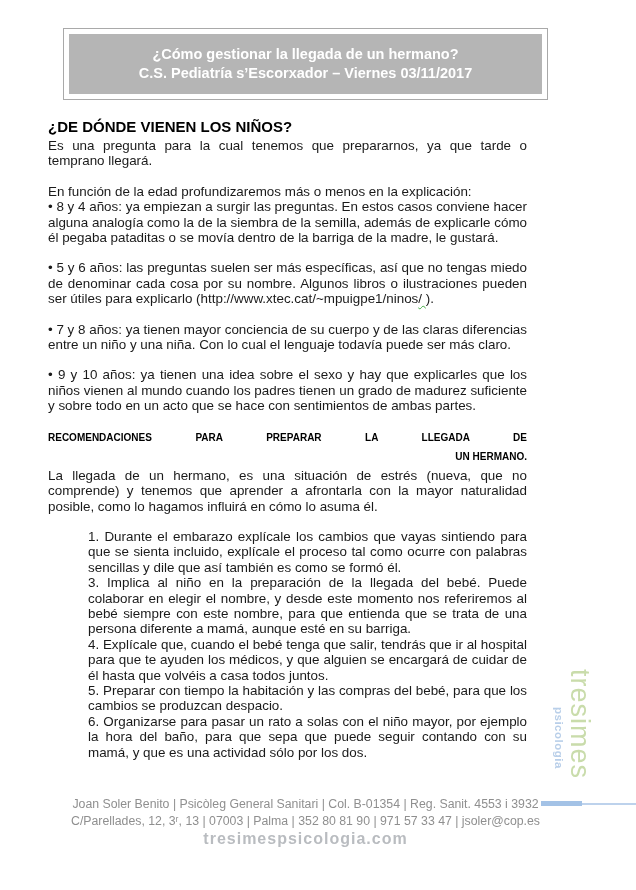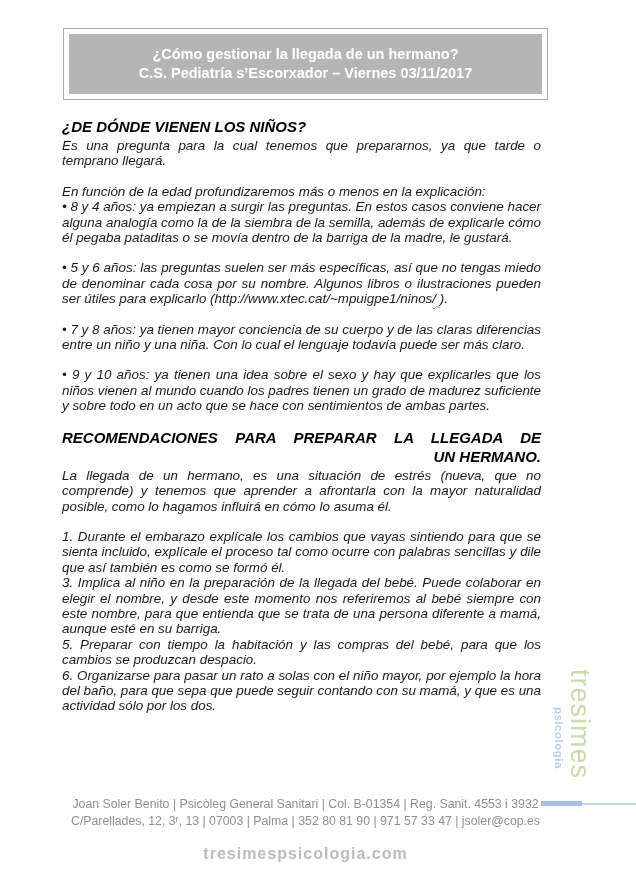--- a/index.html
+++ b/index.html
@@ -24,32 +24,32 @@
     text-decoration-color:#e03c31; text-decoration-thickness:1px; text-underline-offset:3px;
   }
   .sc-green {
     text-decoration:underline; text-decoration-style:wavy;
     text-decoration-color:#3faa3f; text-decoration-thickness:1px; text-underline-offset:2px;
     white-space:pre;
   }
 
   
   .content {
-    position:absolute; left:62px; top:118px; width:479px;
-    font-size:13.4px; line-height:15.4px; text-align:justify;font-style:italic;
+    position:absolute; left:48px; top:118px; width:479px;
+    font-size:13.4px; line-height:15.4px; text-align:justify;
   }
   .content p { margin:0; }
   h1.doc-h {
     font-size:15px; line-height:18px; margin:0 0 2px 0; font-weight:bold; color:#000;
     text-align:left;
   }
-  h2.doc-h { font-size:15px; line-height:19px; margin:14px 0 2px 0; font-weight:bold; color:#000; }
+  h2.doc-h { font-size:10px; line-height:19px; margin:14px 0 2px 0; font-weight:bold; color:#000; }
   .h2-line1 { text-align:justify; text-align-last:justify; }
   .h2-line2 { text-align:right; }
-  .mt { margin-top:15px !important; }
+  .mt { margin-top:15px !important;margin-left:40px; }
 
   
   .wm-brand {
     position:absolute; left:564px; top:669px;
     writing-mode:vertical-rl; font-size:27px; letter-spacing:1px; font-weight:normal;
   }
   .wm-sub {
     position:absolute; left:553px; top:707px;
     writing-mode:vertical-rl; font-size:11.5px; font-weight:bold; letter-spacing:0.5px;
   }
@@ -57,21 +57,21 @@
   
   .accent-thick { position:absolute; left:541px; top:801px; width:41px; height:5px; }
   .accent-thin  { position:absolute; left:582px; top:803px; width:54px; height:2px; }
 
   
   .footer {
     position:absolute; left:66px; top:796px; width:479px;
     text-align:center; color:#8f8f8f; font-size:12.3px; line-height:17px;
   }
   .footer .website {
-    margin-top:15px; font-size:16px; font-weight:bold; letter-spacing:1px; color:#b9bcc0;
+    margin-top:0; font-size:16px; font-weight:bold; letter-spacing:1px; color:#b9bcc0;
   }
 </style>
 </head>
 <body>
 
 <div class="page">
 
   <div class="header-box" style="border-color: rgb(169, 169, 169);">
     <div class="header-inner" style="background: rgb(181, 181, 181); color: rgb(255, 255, 255);">
       <div>¿Cómo gestionar la llegada de un hermano?</div>
@@ -89,20 +89,21 @@
     <p class="mt">• 9 y 10 años: ya tienen una idea sobre el sexo y hay que explicarles que los niños vienen al mundo cuando los padres tienen un grado de madurez suficiente y sobre todo en un acto que se hace con sentimientos de ambas partes.</p>
 
     <h2 class="doc-h">
       <div class="h2-line1">RECOMENDACIONES PARA PREPARAR LA LLEGADA DE</div>
       <div class="h2-line2">UN HERMANO.</div>
     </h2>
     <p>La llegada de un hermano, es una situación de estrés (nueva, que no comprende) y tenemos que aprender a afrontarla con la mayor naturalidad posible, como lo hagamos influirá en cómo lo asuma él.</p>
     <div class="mt">
       <p>1. Durante el embarazo explícale los cambios que vayas sintiendo para que se sienta incluido, explícale el proceso tal como ocurre con palabras sencillas y dile que así también es como se formó él.</p>
       <p>3. Implica al niño en la preparación de la llegada del bebé. Puede colaborar en elegir el nombre, y desde este momento nos referiremos al bebé siempre con este nombre, para que entienda que se trata de una persona diferente a mamá, aunque esté en su barriga.</p>
+      <p>4. Explícale que, cuando el bebé tenga que salir, tendrás que ir al hospital para que te ayuden los médicos, y que alguien se encargará de cuidar de él hasta que volvéis a casa todos juntos.</p>
       <p>5. Preparar con tiempo la habitación y las compras del bebé, para que los cambios se produzcan despacio.</p>
       <p>6. Organizarse para pasar un rato a solas con el niño mayor, por ejemplo la hora del baño, para que sepa que puede seguir contando con su mamá, y que es una actividad sólo por los dos.</p>
     </div>
   </div>
 
   <div class="wm-brand" style="color: rgb(201, 220, 171);">tresimes</div>
   <div class="wm-sub" style="color: rgb(185, 207, 233);">psicologia</div>
 
   <div class="accent-thick" style="background: rgb(163, 194, 230);"></div>
   <div class="accent-thin" style="background: rgb(189, 210, 236);"></div>

